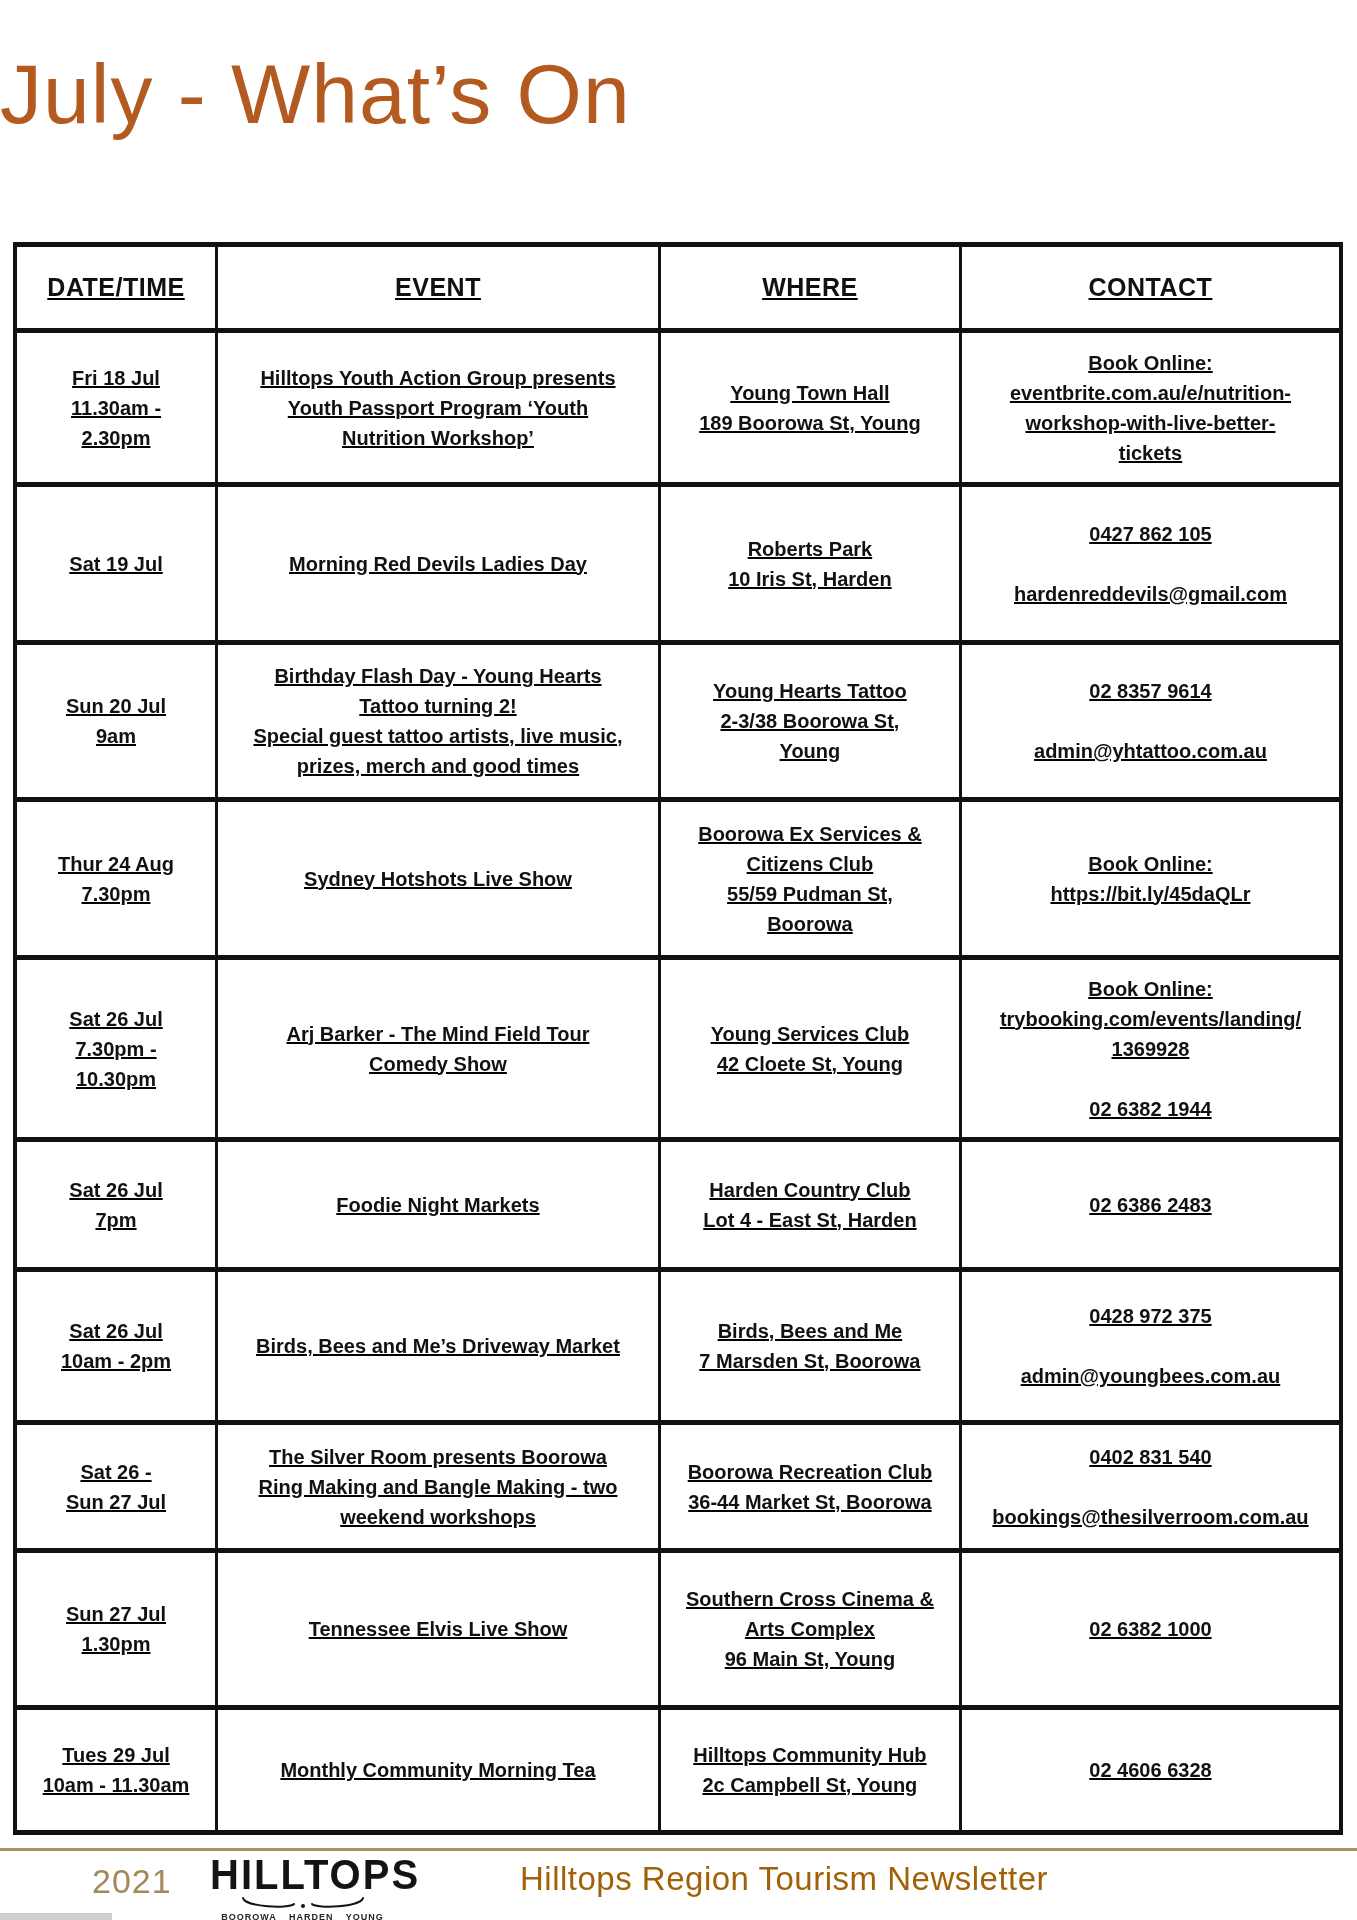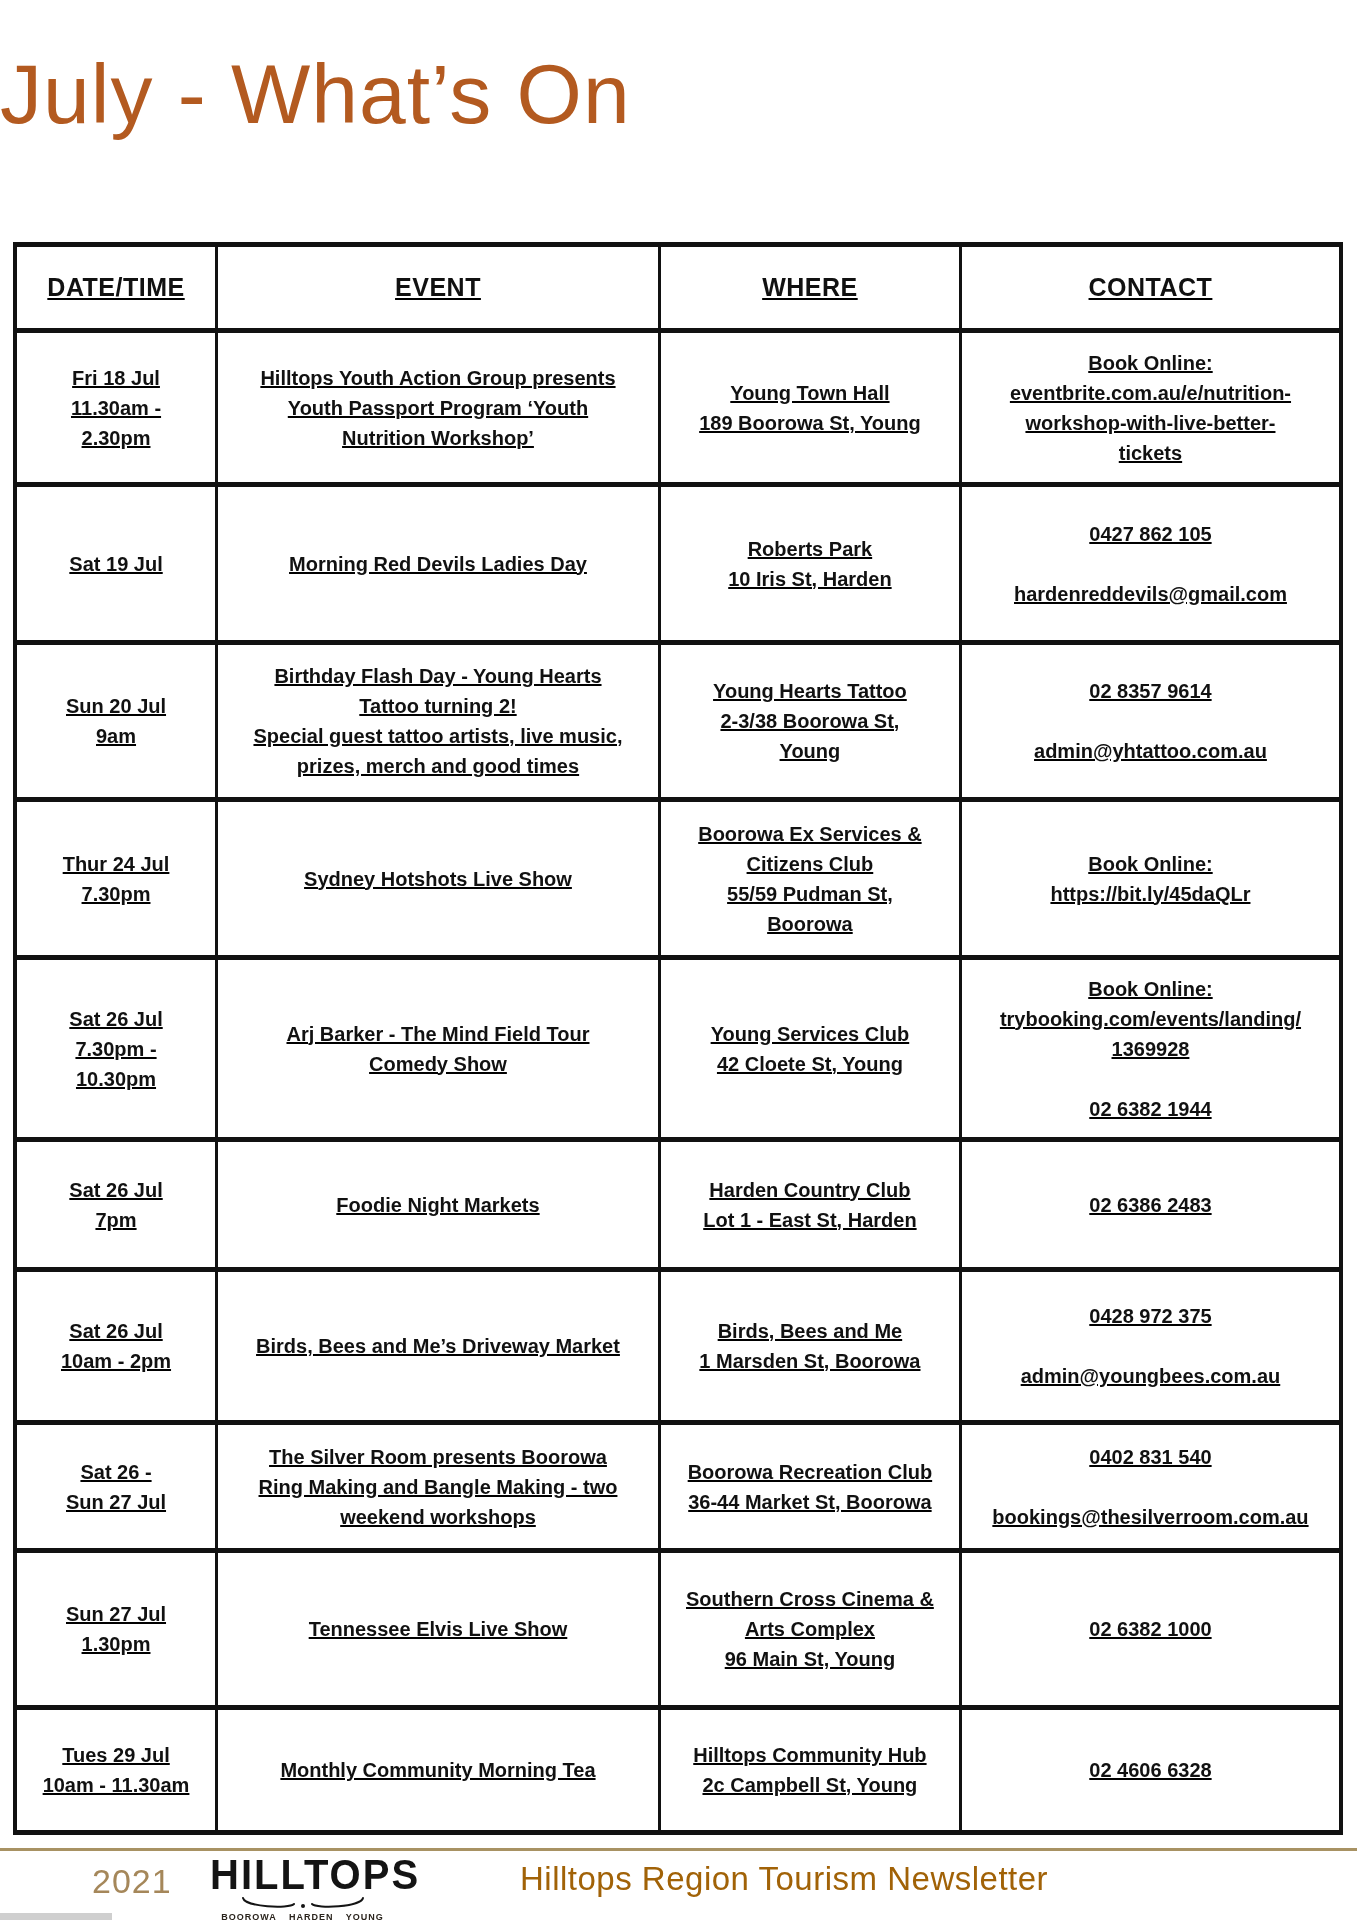--- a/index.html
+++ b/index.html
@@ -142,21 +142,21 @@
 Special guest tattoo artists, live music,
 prizes, merch and good times</span></td>
     <td><span>Young Hearts Tattoo
 2-3/38 Boorowa St,
 Young</span></td>
     <td><span>02 8357 9614
 
 admin@yhtattoo.com.au</span></td>
   </tr>
         <tr>
-    <td><span>Thur 24 Jul
+    <td><span>Thur 24 Aug
 7.30pm</span></td>
     <td><span>Sydney Hotshots Live Show</span></td>
     <td><span>Boorowa Ex Services &amp;
 Citizens Club
 55/59 Pudman St,
 Boorowa</span></td>
     <td><span>Book Online:
 https://bit.ly/45daQLr</span></td>
   </tr>
         <tr>
@@ -171,29 +171,29 @@
 trybooking.com/events/landing/
 1369928
 
 02 6382 1944</span></td>
   </tr>
         <tr>
     <td><span>Sat 26 Jul
 7pm</span></td>
     <td><span>Foodie Night Markets</span></td>
     <td><span>Harden Country Club
-Lot 1 - East St, Harden</span></td>
+Lot 4 - East St, Harden</span></td>
     <td><span>02 6386 2483</span></td>
   </tr>
         <tr>
     <td><span>Sat 26 Jul
 10am - 2pm</span></td>
     <td><span>Birds, Bees and Me’s Driveway Market</span></td>
     <td><span>Birds, Bees and Me
-1 Marsden St, Boorowa</span></td>
+7 Marsden St, Boorowa</span></td>
     <td><span>0428 972 375
 
 admin@youngbees.com.au</span></td>
   </tr>
         <tr>
     <td><span>Sat 26 -
 Sun 27 Jul</span></td>
     <td><span>The Silver Room presents Boorowa
 Ring Making and Bangle Making - two
 weekend workshops</span></td>

